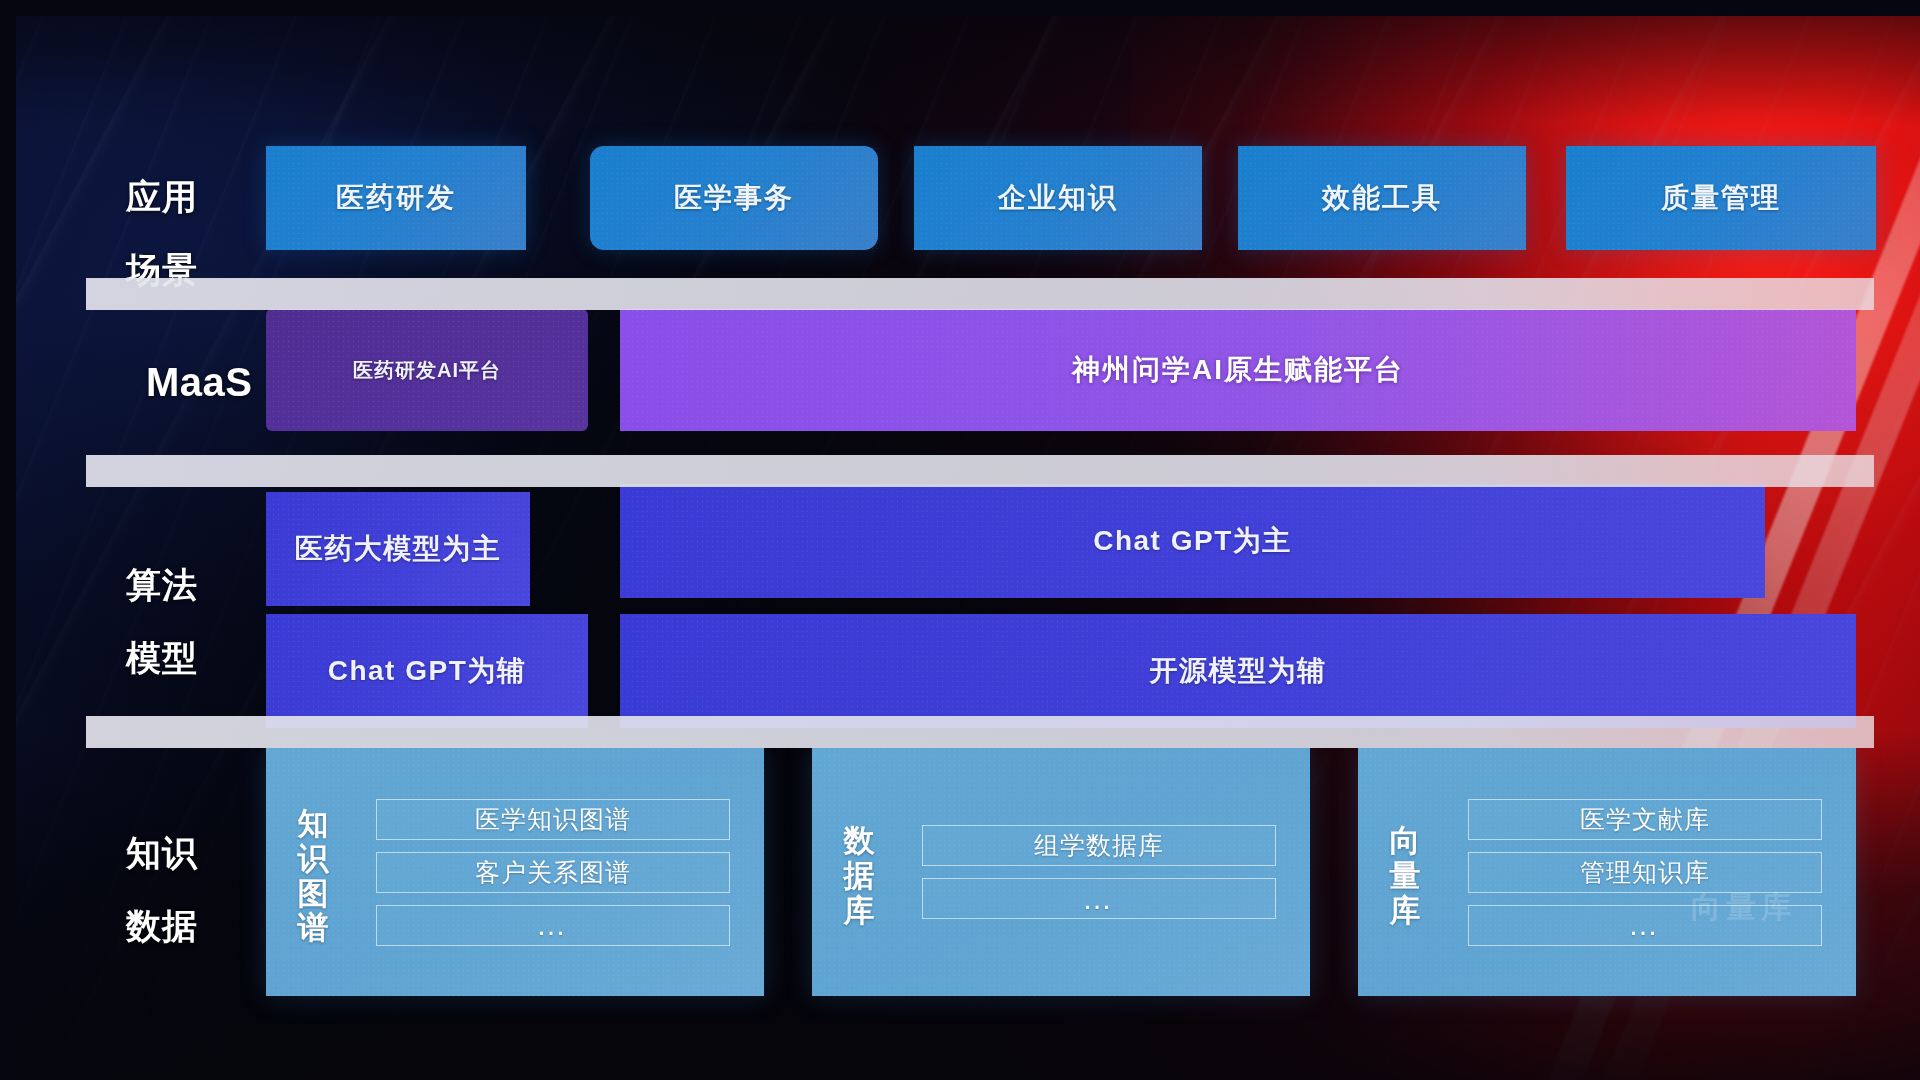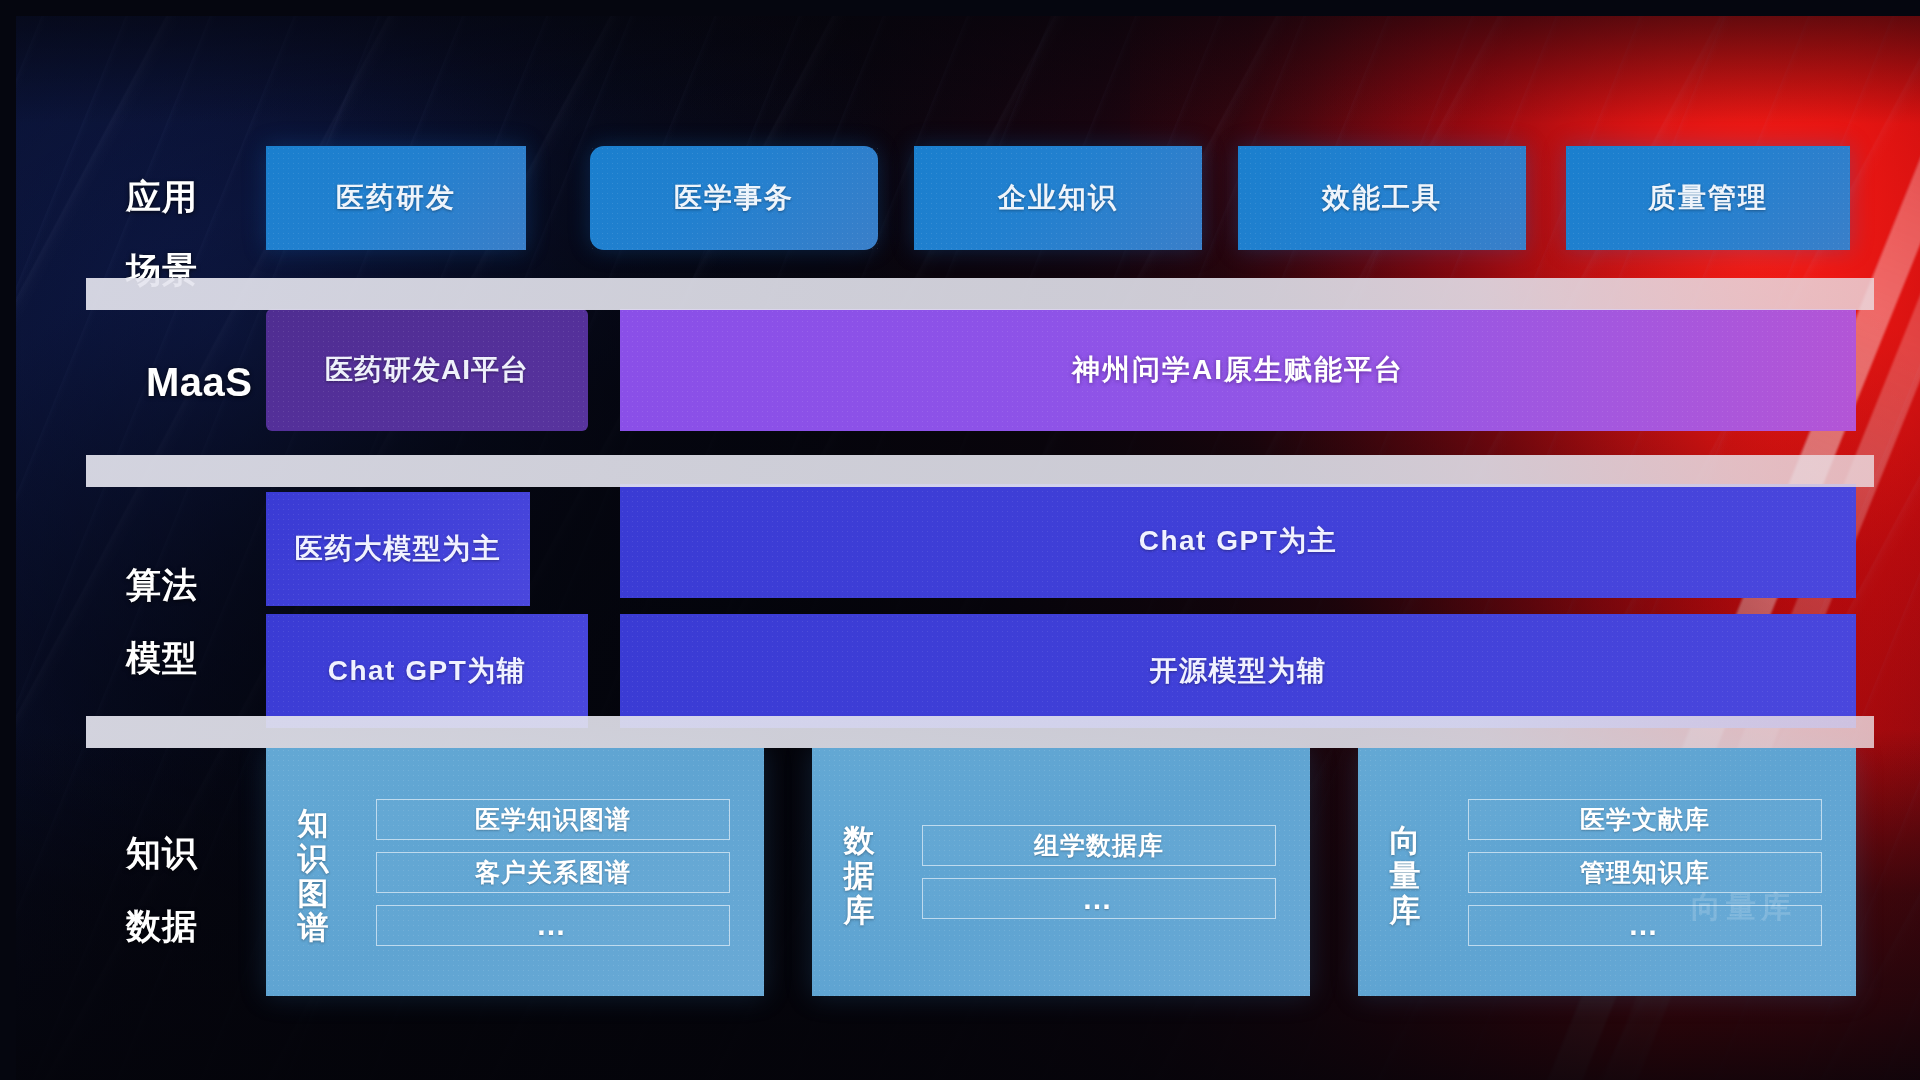--- a/index.html
+++ b/index.html
@@ -163,21 +163,21 @@
     pointer-events:none;
   }
 
   
   .maas-left {
     position: absolute;
     left: 250px; top: 0;
     width: 322px; height: 122px;
     background: linear-gradient(160deg, #4f2d91 0%, #54309a 55%, #58349e 100%);
     color: #eef0fb;
-    font-size: 28px; font-weight: bold;
+    font-size: 20px; font-weight: bold;
     display:flex; align-items:center; justify-content:center;
     letter-spacing: 1px;
     text-shadow: 0 1px 3px rgba(0,0,0,0.4);
     border-radius: 6px;
   }
   .maas-right {
     position: absolute;
     left: 604px; top: 0;
     width: 1236px; height: 122px;
     background: linear-gradient(95deg, #8a4fe8 0%, #8d52e8 30%, #9256e6 55%, #a457de 80%, #b355d6 100%);
@@ -254,21 +254,21 @@
     flex-direction: column;
     justify-content: center;
     gap: 12px;
     margin-left: 14px;
   }
   .kitem {
     height: 41px;
     border: 1px solid rgba(226,238,248,0.72);
     color: #ffffff;
     font-size: 25px;
-    font-weight: bold;
+    font-weight: normal;
     display: flex;
     align-items: center;
     justify-content: center;
     letter-spacing: 1px;
     text-shadow: 0 1px 2px rgba(0,0,0,0.25);
     background: rgba(255,255,255,0.025);
   }
   .kitem.ellipsis {
     font-size: 30px;
     letter-spacing: 4px;
@@ -305,40 +305,40 @@
 
   <div class="row" id="row-apps" style="top:130px;">
     <div class="row-label cn" style="top:-2px;">
       <div>应用</div>
       <div>场景</div>
     </div>
     <div class="cell" style="left:250px;  width:260px;">医药研发</div>
     <div class="cell" style="left:574px;  width:288px;border-radius:14px;">医学事务</div>
     <div class="cell" style="left:898px;  width:288px;">企业知识</div>
     <div class="cell" style="left:1222px; width:288px;">效能工具</div>
-    <div class="cell" style="left:1550px; width:284px;">质量管理</div>
+    <div class="cell" style="left:1550px; width:310px;">质量管理</div>
   </div>
 
   <div class="divider" style="top:262px;"></div>
 
   <div class="row" id="row-maas" style="top:293px;">
     <div class="row-label en" style="top:34px;">MaaS</div>
     <div class="maas-left">医药研发AI平台</div>
     <div class="maas-right">神州问学AI原生赋能平台</div>
   </div>
 
   <div class="divider" style="top:439px;"></div>
 
   <div class="row" id="row-algo" style="top:468px;">
     <div class="row-label cn" style="top:48px;">
       <div>算法</div>
       <div>模型</div>
     </div>
     <div class="algo-cell" style="left:250px; top:8px;   width:264px; height:114px;">医药大模型为主</div>
-    <div class="algo-cell" style="left:604px; top:0;   width:1236px; height:114px;">Chat GPT为主</div>
+    <div class="algo-cell" style="left:604px; top:0;   width:1145px; height:114px;">Chat GPT为主</div>
     <div class="algo-cell" style="left:250px; top:130px; width:322px; height:114px;">Chat GPT为辅</div>
     <div class="algo-cell" style="left:604px; top:130px; width:1236px; height:114px;">开源模型为辅</div>
   </div>
 
   <div class="divider" style="top:700px;"></div>
 
   <div class="row" id="row-knowledge" style="top:732px;">
     <div class="row-label cn" style="top:52px;">
       <div>知识</div>
       <div>数据</div>

